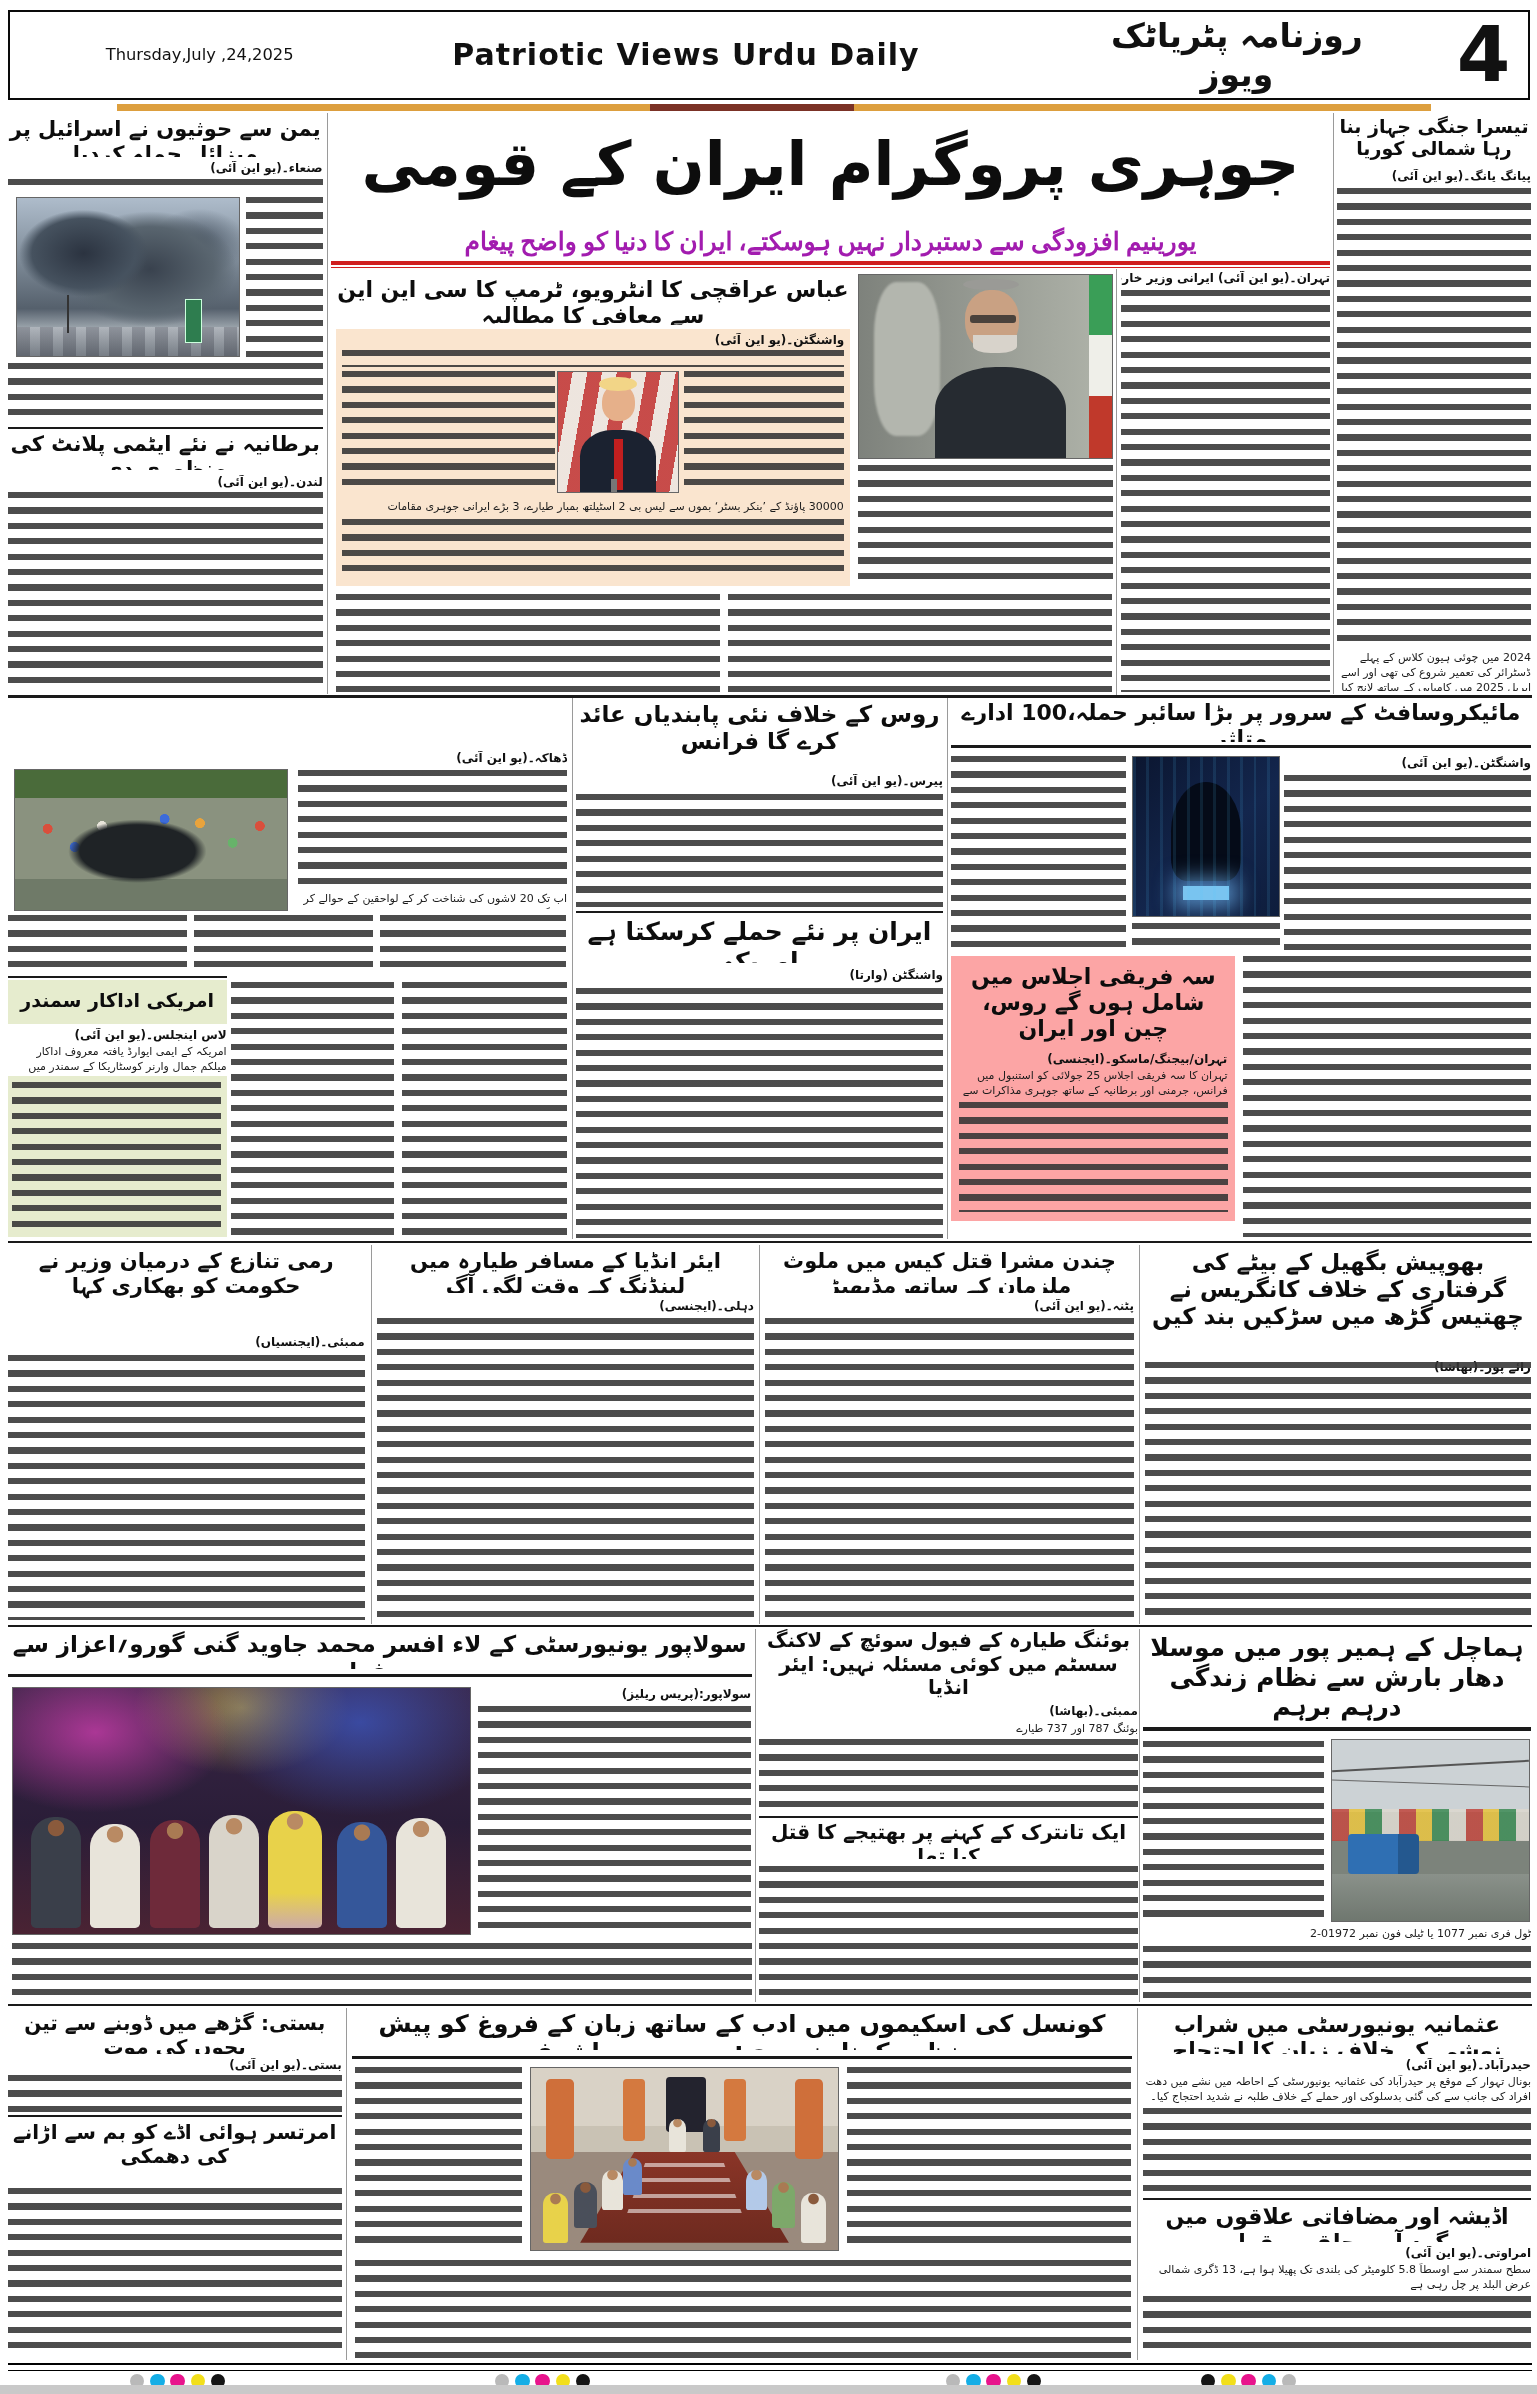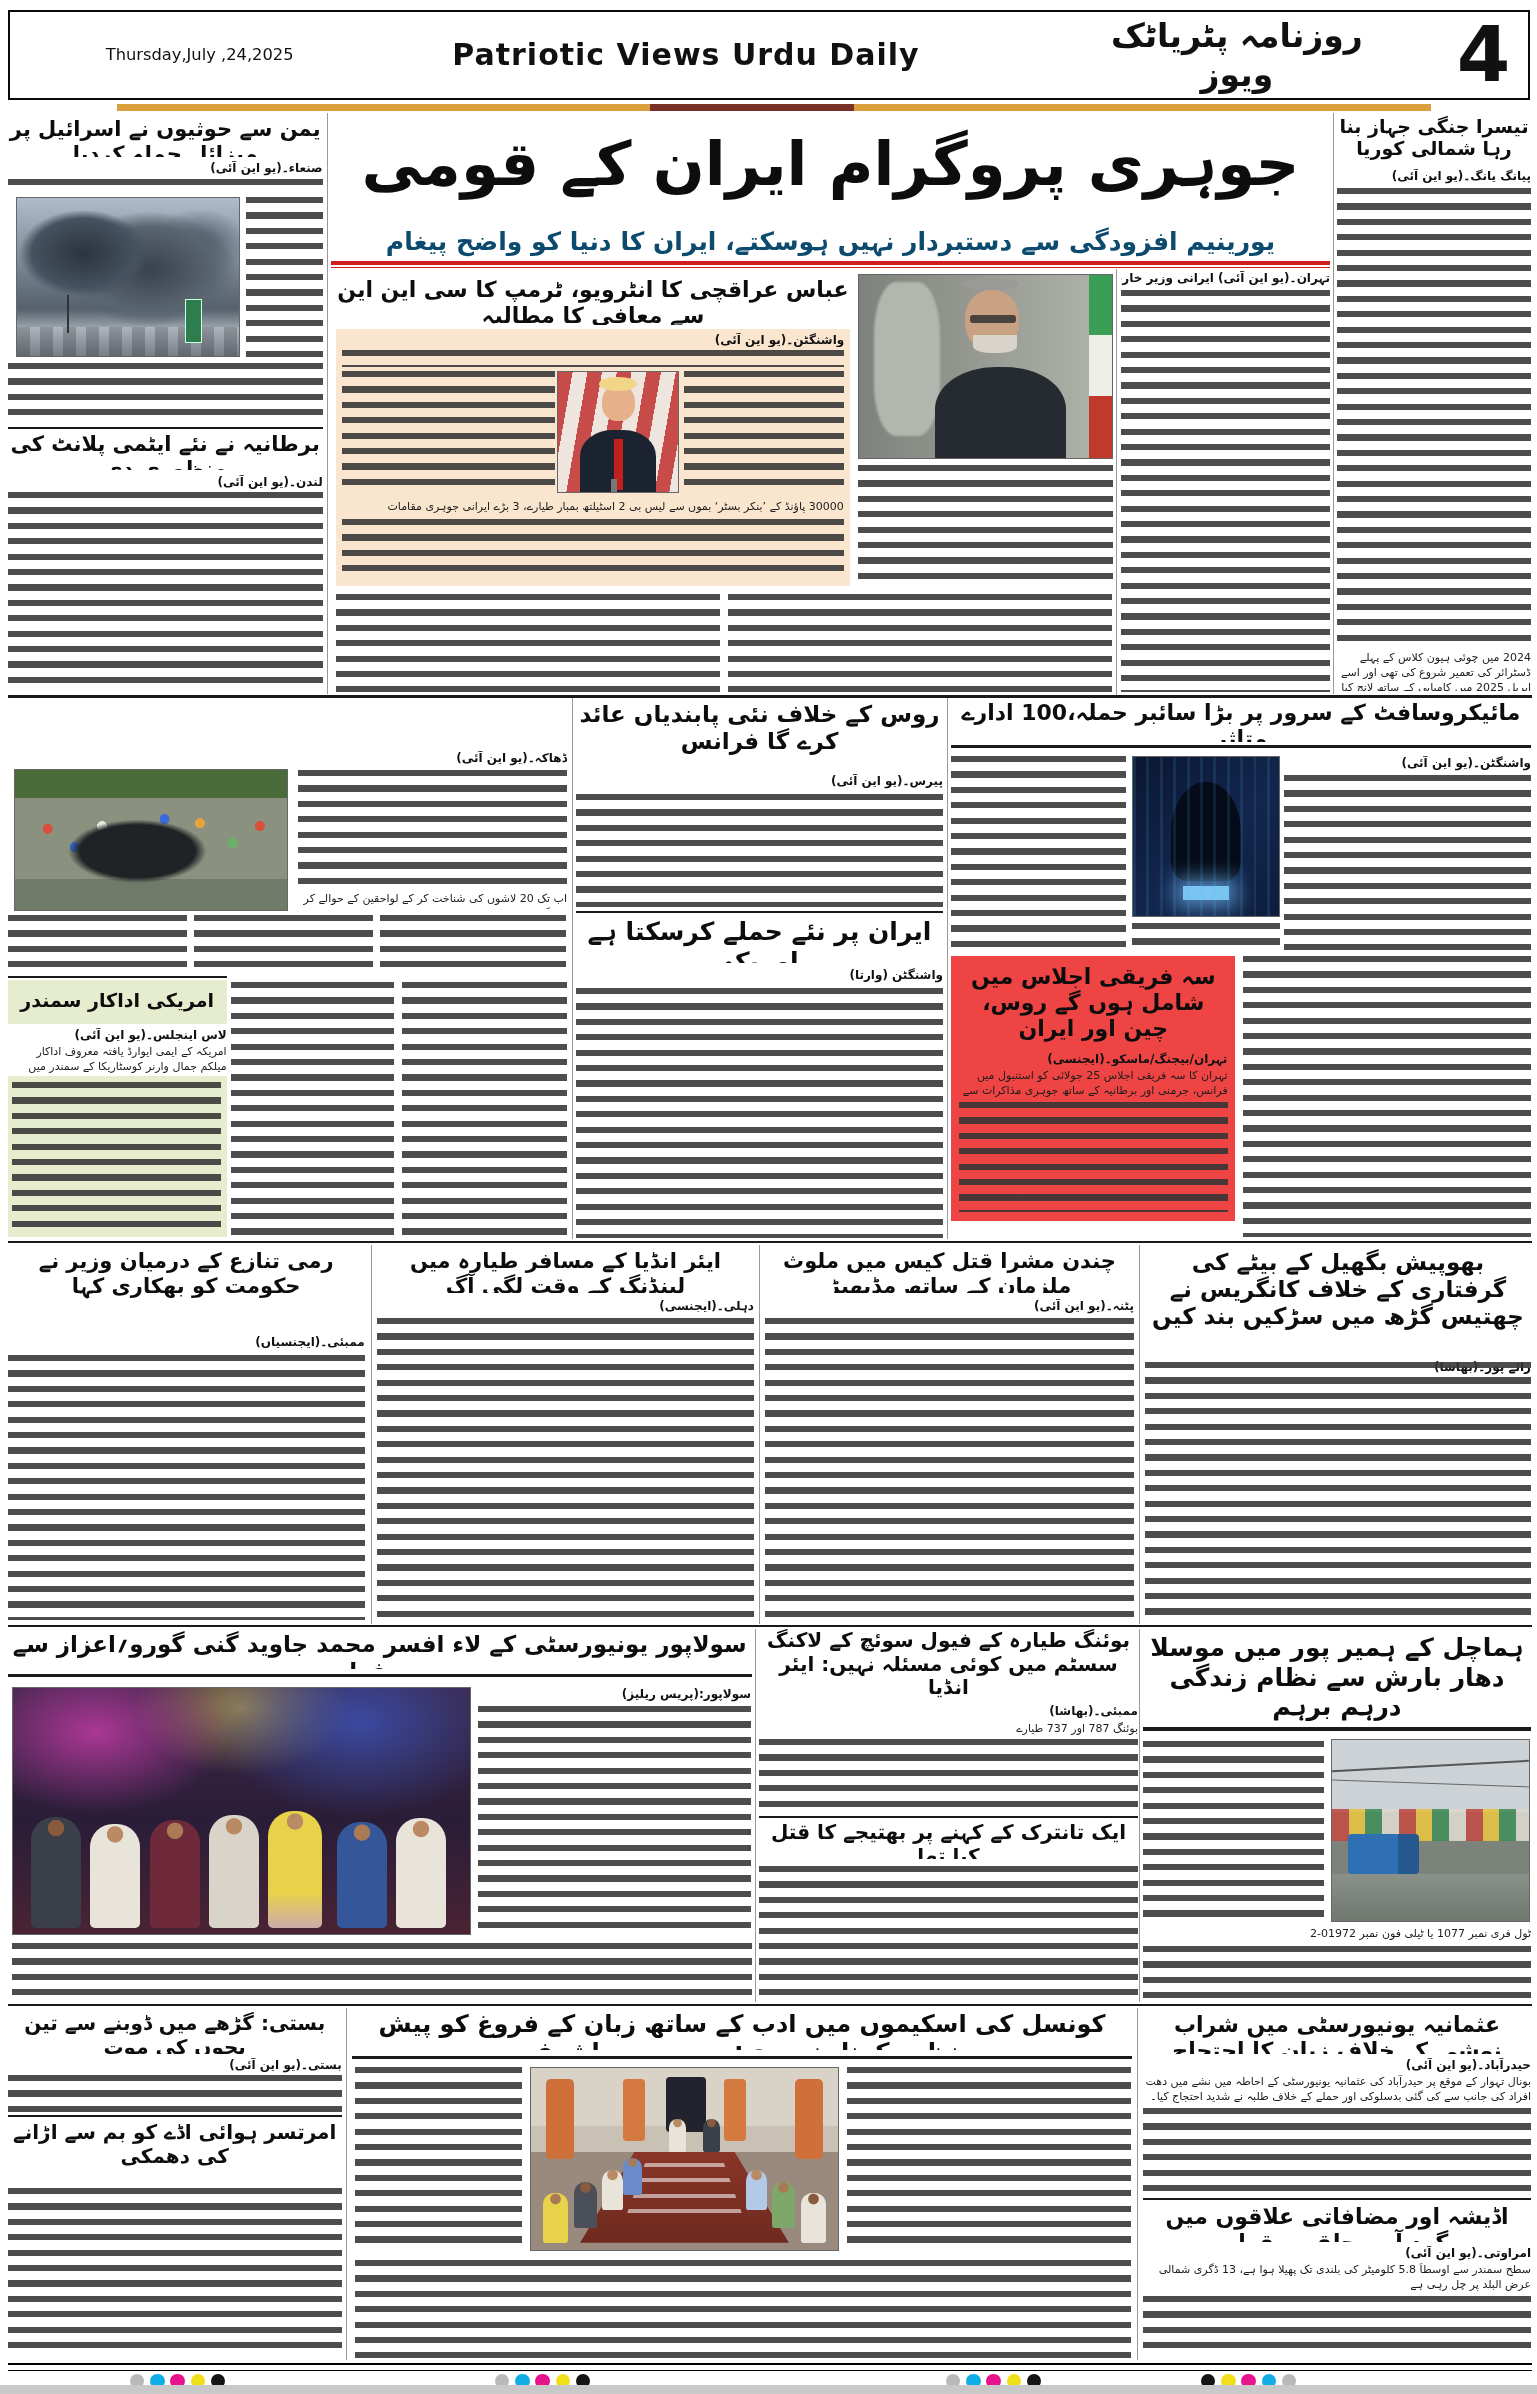--- a/index.html
+++ b/index.html
@@ -9,28 +9,28 @@
   
   .masthead{border:2.9px solid #0a0a0a;display:flex;align-items:center;background:#fff;}
   .mh-date{font-size:16.3px;color:#111;margin-left:96px;white-space:nowrap;}
   .mh-en{font-size:30px;font-weight:bold;color:#111;flex:1;text-align:center;letter-spacing:1px;}
   .mh-ur{font-size:33px;font-weight:bold;color:#111;direction:rtl;width:317px;text-align:center;}
   .mh-num{font-size:77px;font-weight:bold;color:#111;width:115px;text-align:right;padding-right:17.3px;line-height:.9;}
   .colorbar{background:#dd9f3e;}
   .colorbar .maroon{position:absolute;left:533px;top:0;width:204px;height:100%;background:#7b3226;}
   
   .hl{direction:rtl;text-align:center;font-weight:bold;color:#0d0d0d;line-height:1.18;overflow:hidden;}
-  .red{color:#0c4a6e;}
+  .red{color:#a21caf;font-family:Liberation Serif, serif;}
   .dl{direction:rtl;text-align:right;font-size:12px;font-weight:bold;color:#111;overflow:hidden;white-space:nowrap;}
   .sn{direction:rtl;text-align:right;font-size:11px;color:#1c1c1c;line-height:1.35;overflow:hidden;}
   
   .gk{background:repeating-linear-gradient(to bottom,#343434 0 6.2px,rgba(0,0,0,0) 6.2px 15.4px);opacity:.88;}
   .bg-peach{background:#fae5cf;}
   .bg-green{background:#e6ecce;}
-  .bg-gray{background:#ef4444;}
+  .bg-gray{background:#fca5a5;}
   
   .vr{background:#9a9a9a;width:1px;}
   .hr2{background:#1a1a1a;}
   .hrdbl{border-top:2.9px solid #000;border-bottom:1.9px solid #000;background:#fff;}
   .redrule{background:#d01f1f;}
   
   .photo{border:1px solid #666;overflow:hidden;}
   .ph-child{position:absolute;}
   
   .regmarks{display:flex;gap:5.8px;align-items:center;}

